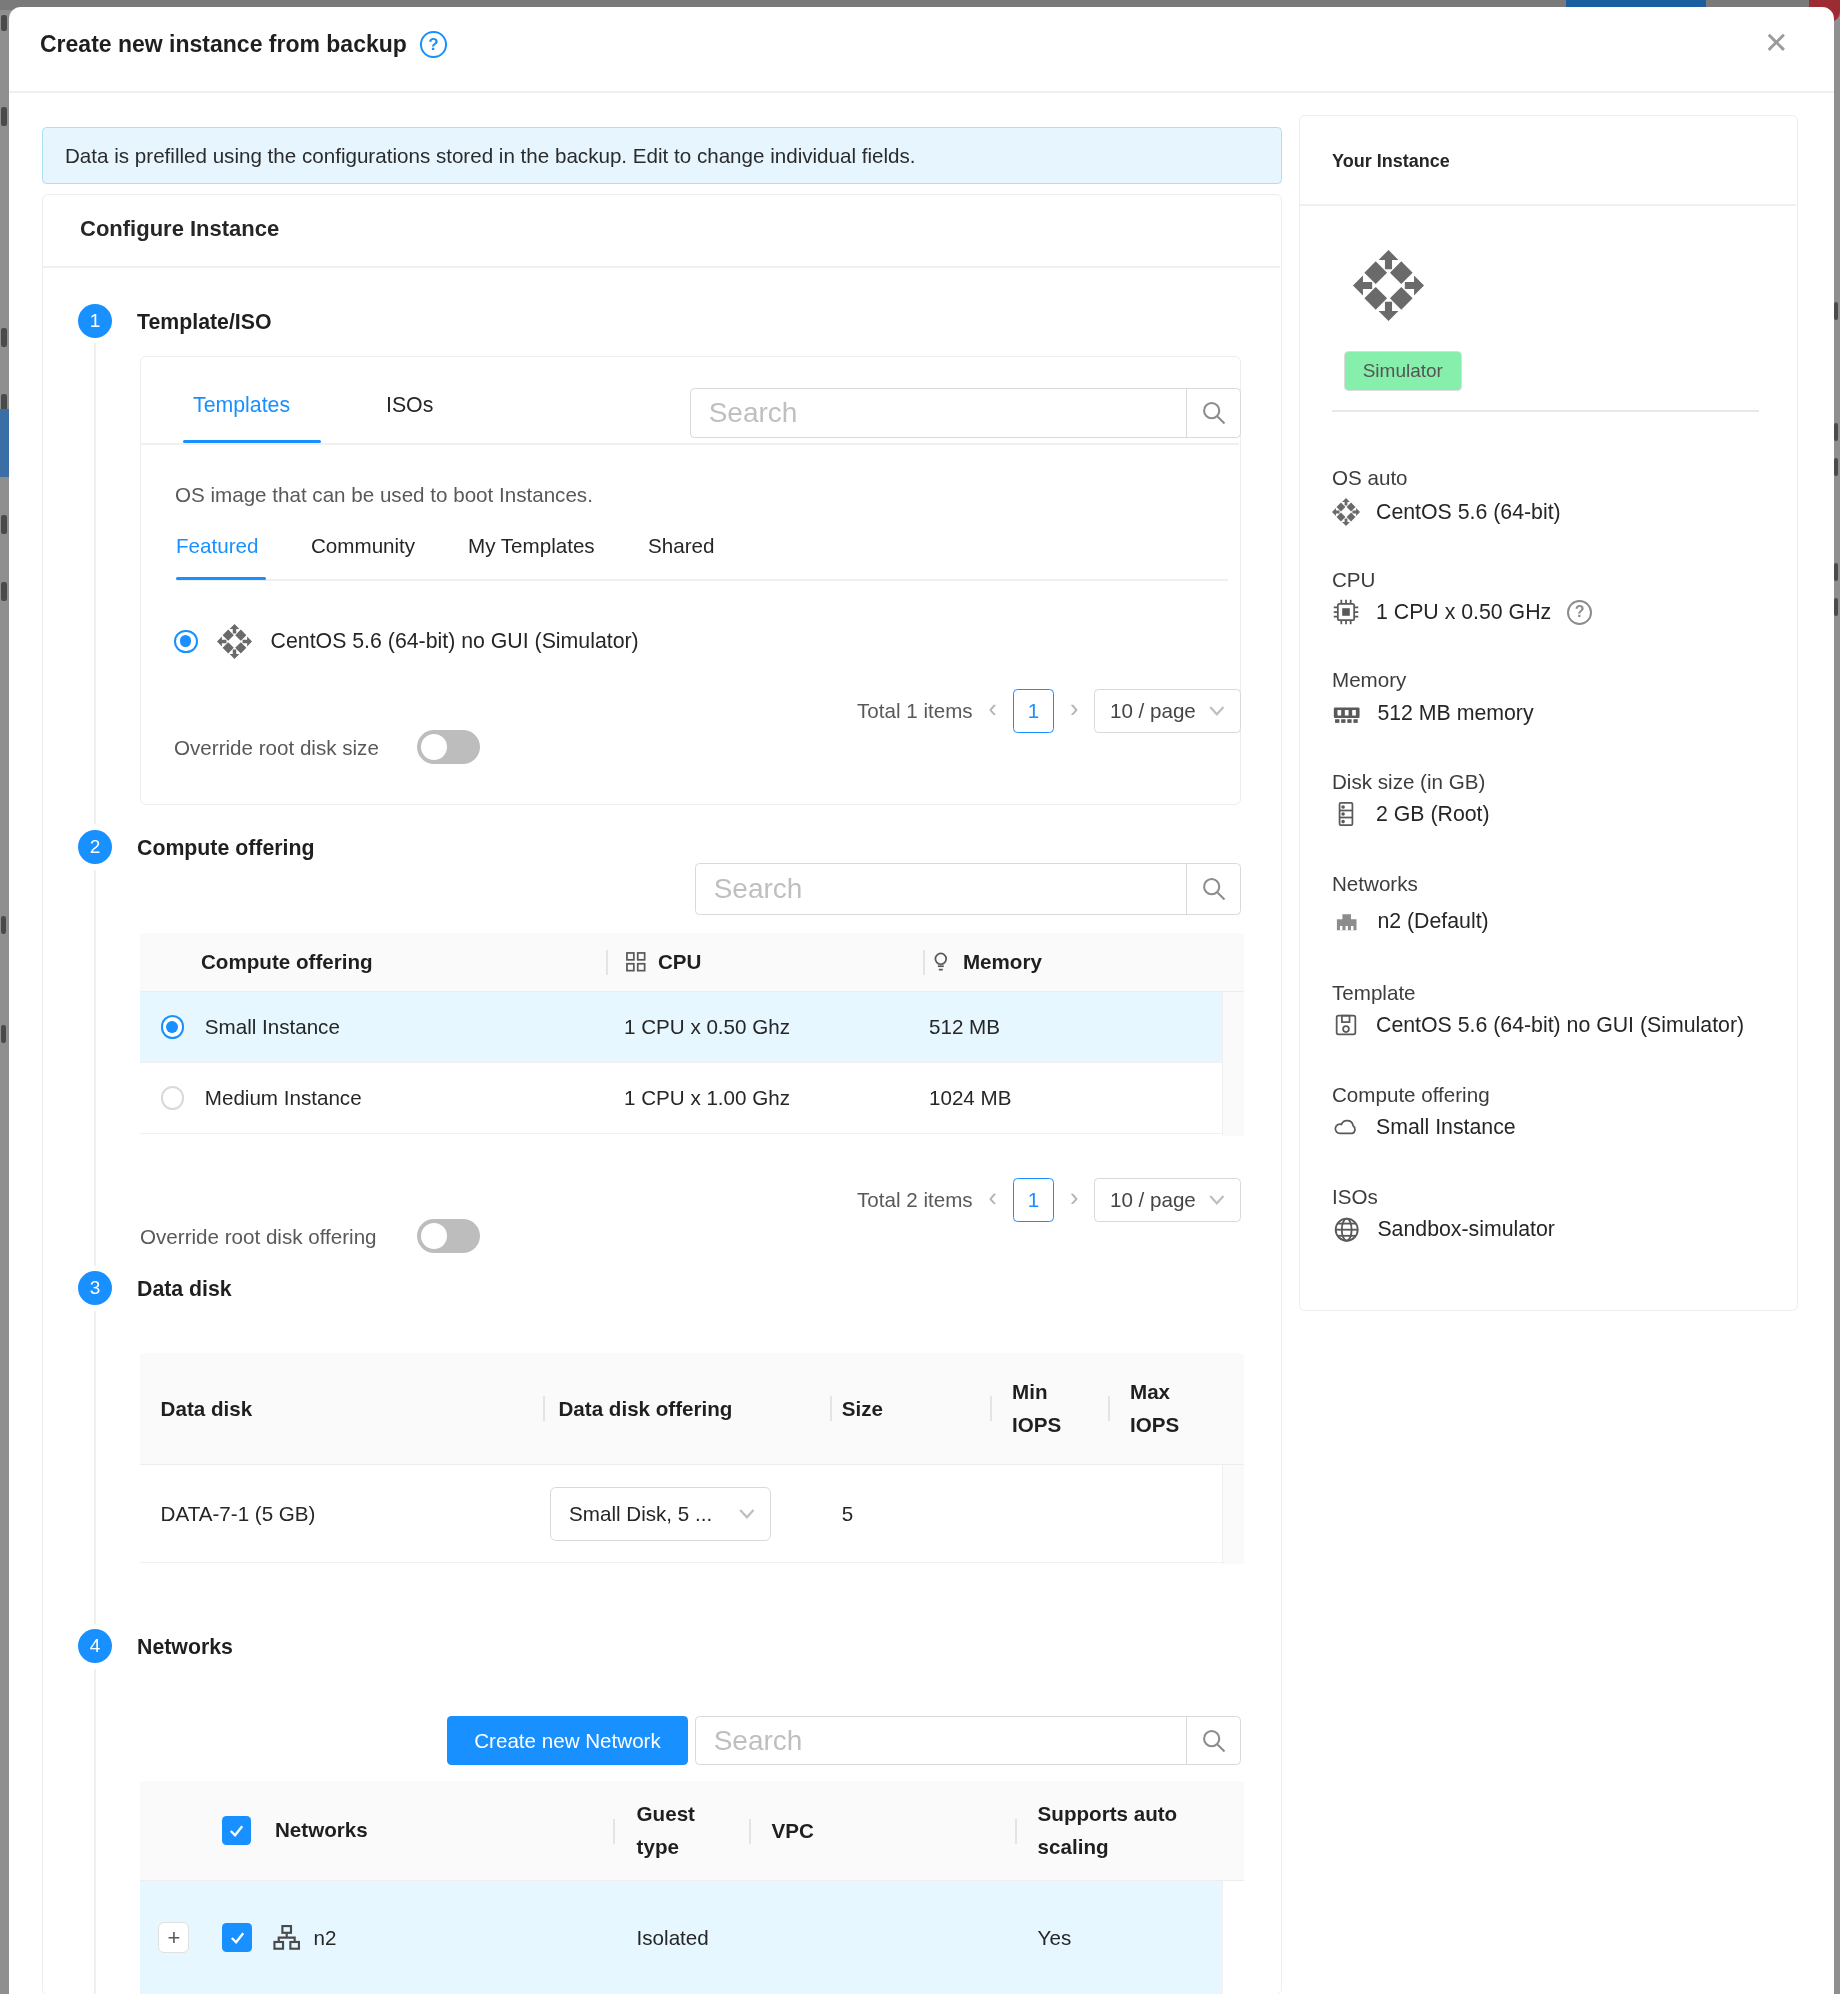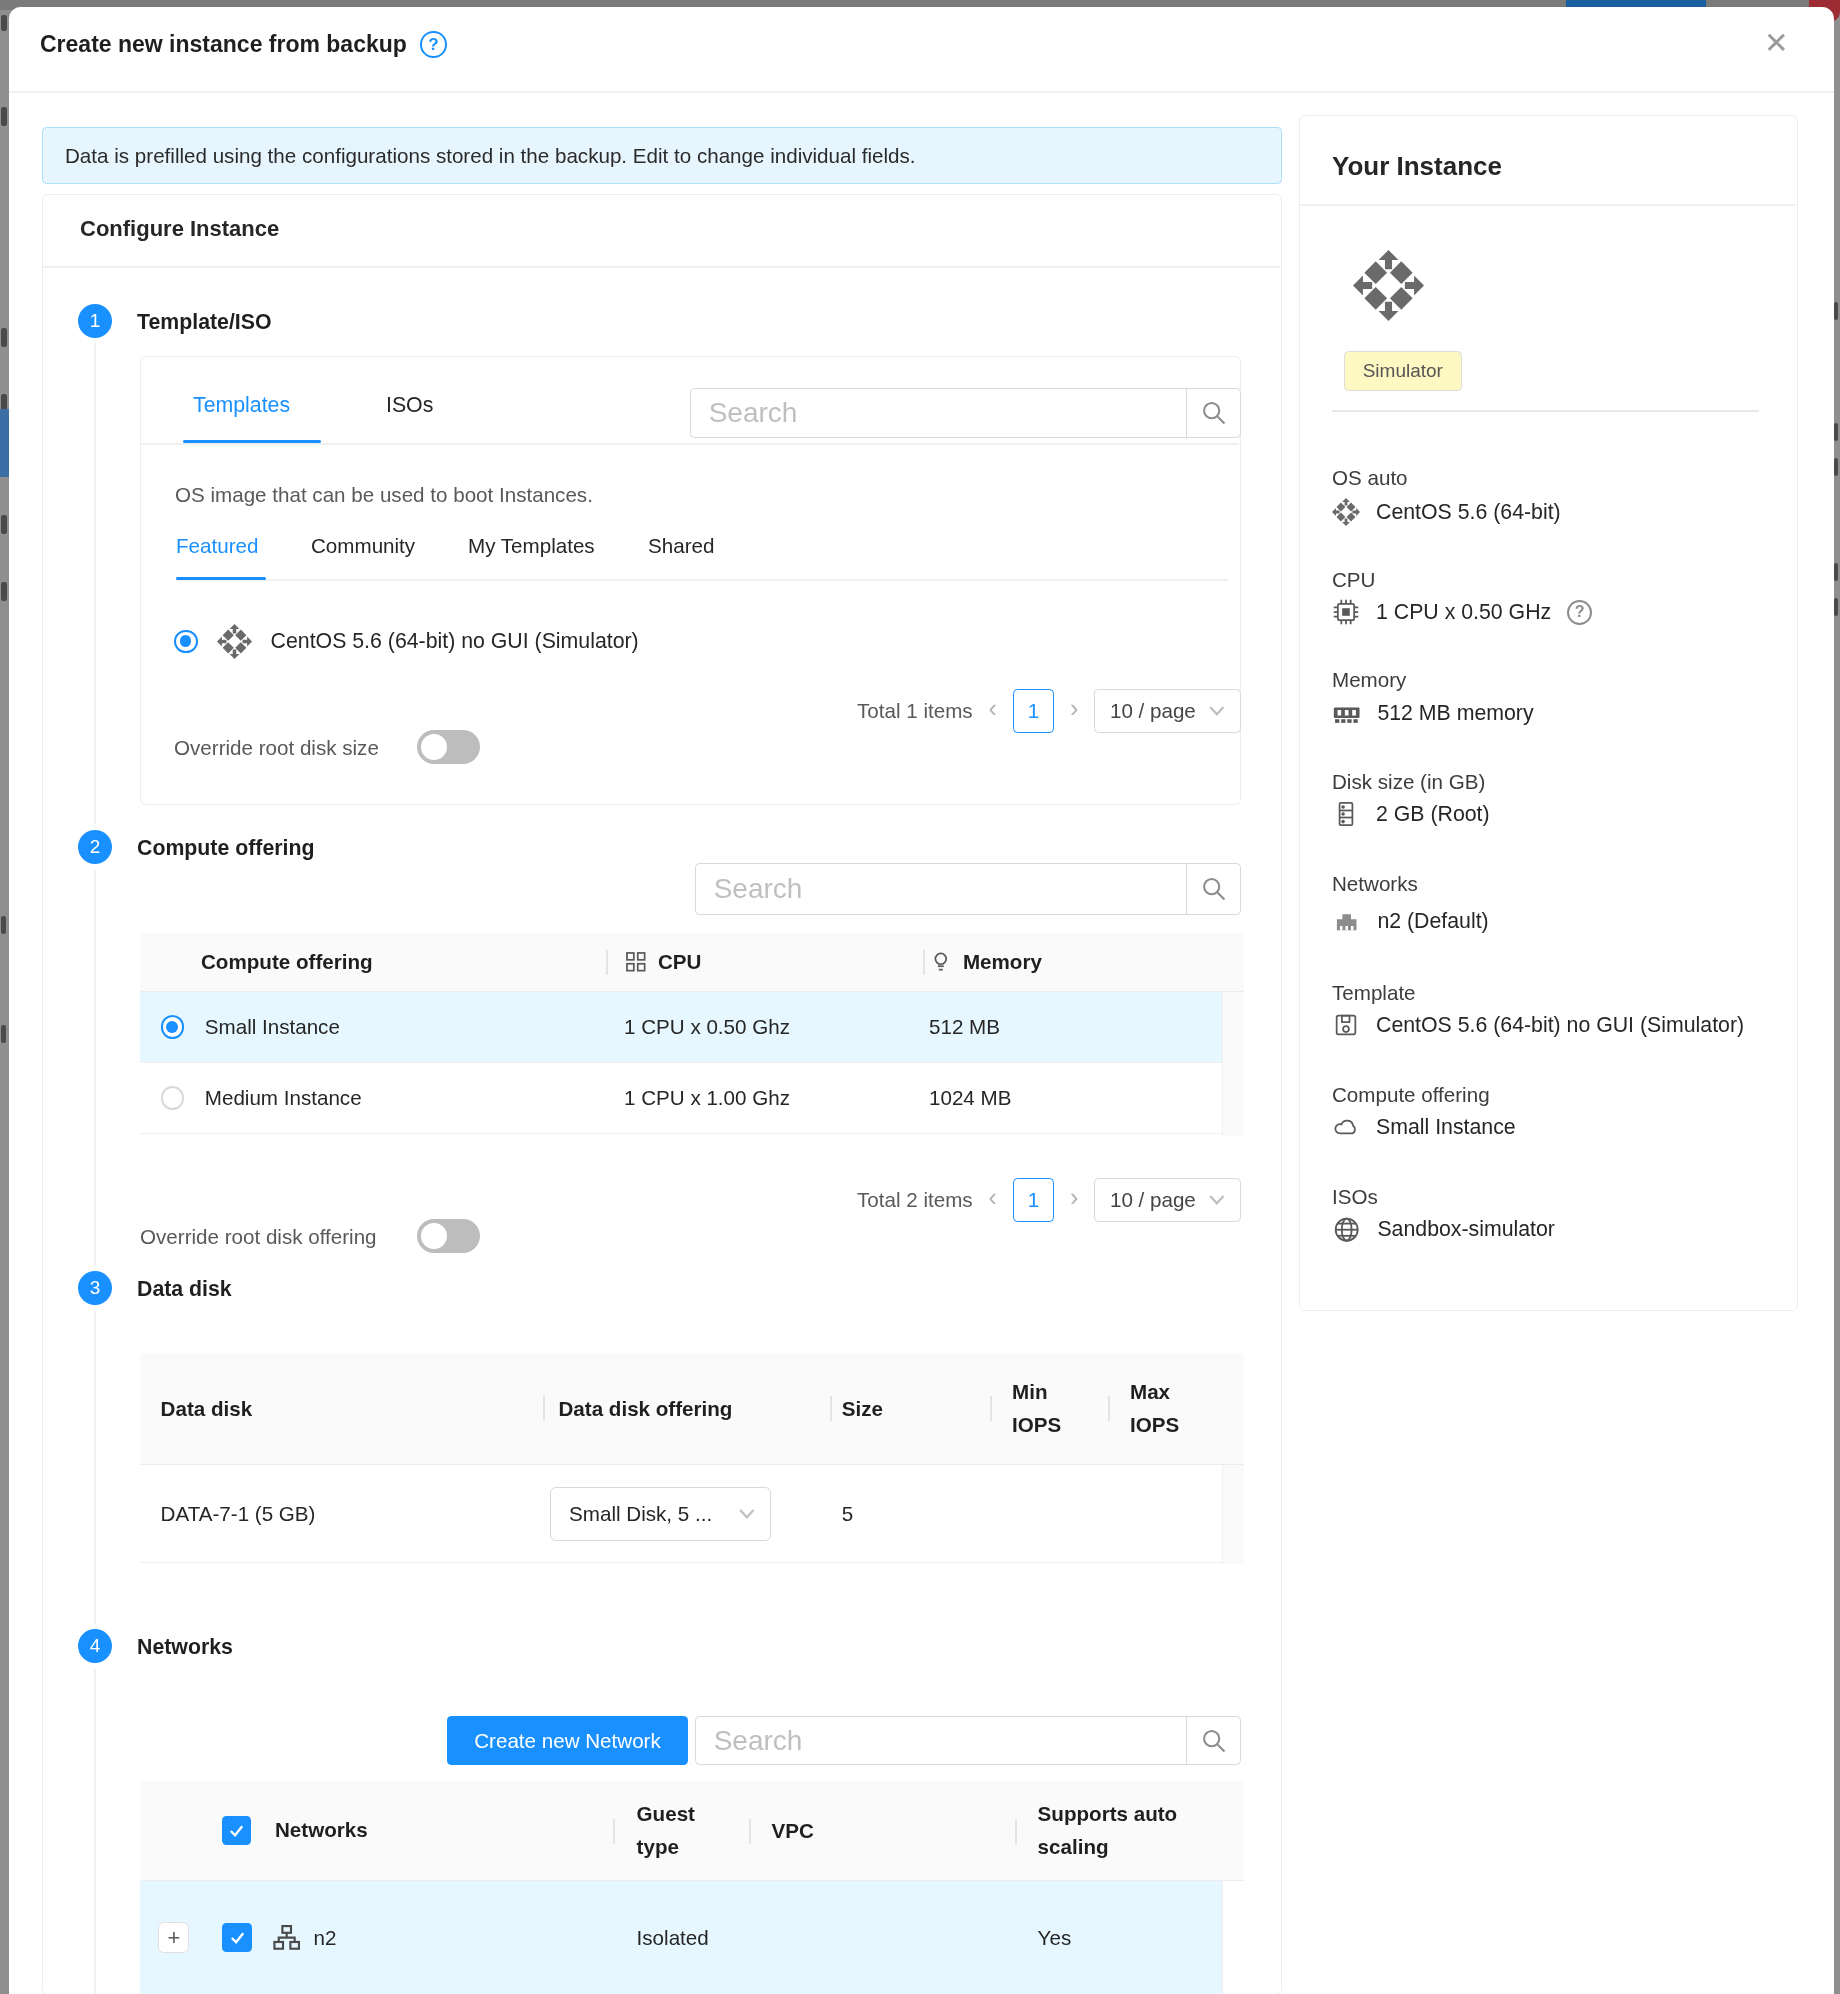--- a/index.html
+++ b/index.html
@@ -44,21 +44,21 @@
   .tbl-row{display:flex;align-items:center;border-bottom:1.5px solid #f0f0f0;position:relative}
   .c{display:flex;align-items:center;flex:none}
   .sep{position:absolute;width:1.5px;height:25px;background:#e4e4e4}
   .strip{position:absolute;background:#fafafa;border-left:1.5px solid #f0f0f0;width:22px}
   .selbox{height:54px;border:1.5px solid #d9d9d9;border-radius:5.9px;background:#fff;display:flex;align-items:center;justify-content:space-between;padding:0 14.7px 0 17.7px;color:#262626}
   .cbx{width:29.4px;height:29.4px;background:#1890ff;border-radius:4.4px;display:flex;align-items:center;justify-content:center;flex:none}
   .plusbox{width:31px;height:31px;background:#fff;border:1.5px solid #e0e0e0;border-radius:5.9px;color:#595959;font-size:22px;display:flex;align-items:center;justify-content:center;flex:none}
   .btn{position:absolute;background:#1890ff;color:#fff;border-radius:4.4px;display:flex;align-items:center;justify-content:center;z-index:4;font-size:20.6px}
   .panel-label{position:absolute;color:#3d3d3d;z-index:4}
   .panel-value{position:absolute;display:flex;align-items:center;gap:16px;color:#262626;font-size:21.3px;z-index:4}
-  .chip{position:absolute;height:40px;padding:0 17.7px;border:1.5px solid #dcdcdc;border-radius:4.4px;background:#fef9c3;font-size:19px;color:#555;display:inline-flex;align-items:center;z-index:4}
+  .chip{position:absolute;height:40px;padding:0 17.7px;border:1.5px solid #dcdcdc;border-radius:4.4px;background:#86efac;font-size:19px;color:#555;display:inline-flex;align-items:center;z-index:4}
   .desc{position:absolute;color:#595959;z-index:4}
   svg{display:block;flex:none}
 </style>
 </head>
 <body>
 
 <div id="page">
 
   <div class="abs" style="left:0;top:0;width:1840px;height:10.3px;background:#7a7a7a;z-index:1"></div>
   <div class="abs" style="left:1566px;top:0;width:140px;height:11.8px;border-radius:0 0 5.9px 5.9px;background:#1c5fa0;z-index:1"></div>
@@ -345,21 +345,21 @@
           <span></span>
         </div>
       <div class="c" style="width:208px;padding-left:23.6px">
           <span>Yes</span>
         </div>
     </div>
     <div class="strip" style="left:1082px;top:100px;height:113px;background:#fff"></div>
   </div>
 
   <div class="card" style="left:1299px;top:115px;width:499px;height:1196px"></div>
-  <div class="abs z" style="left:1332px;top:151px;font-size:26px;font-weight:700">Your Instance</div>
+  <div class="abs z" style="left:1332px;top:151px;font-size:18px;font-weight:700">Your Instance</div>
   <div class="hline" style="left:1300px;top:204px;width:496px"></div>
 
   <div class="abs z" style="left:1353px;top:250px">
     <svg width="71" height="71" viewBox="0 0 100 100" fill="#6a6a6a">
       <polygon points="50,0 64,14 55,14 55,27 45,27 45,14 36,14"></polygon>
       <polygon points="50,100 36,86 45,86 45,73 55,73 55,86 64,86"></polygon>
       <polygon points="0,50 14,36 14,45 27,45 27,55 14,55 14,64"></polygon>
       <polygon points="100,50 86,64 86,55 73,55 73,45 86,45 86,36"></polygon>
       <polygon points="32,16 48,32 32,48 16,32"></polygon>
       <polygon points="68,16 84,32 68,48 52,32"></polygon>

